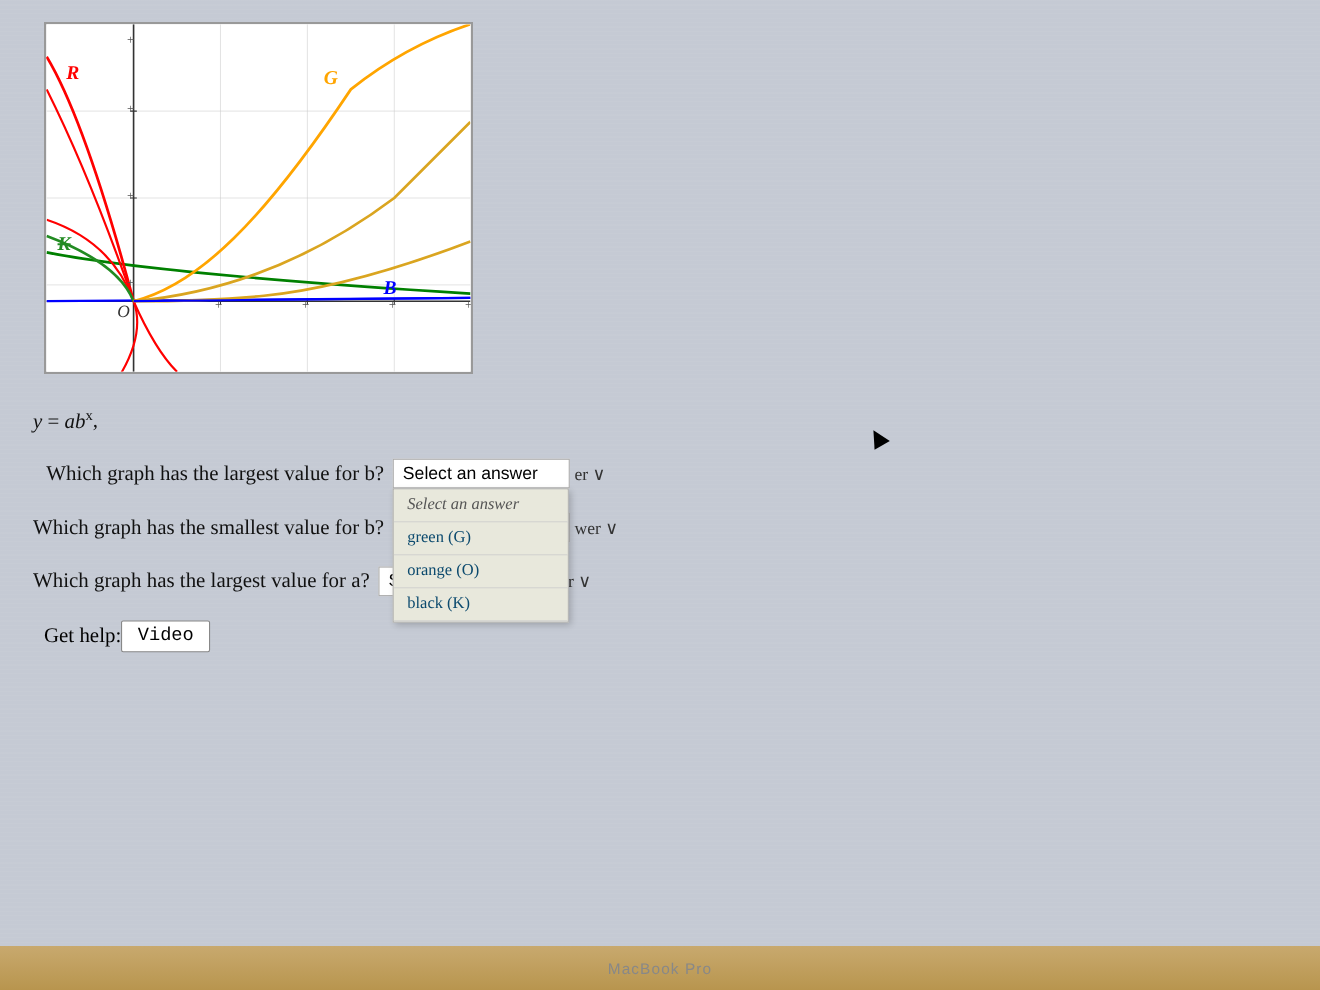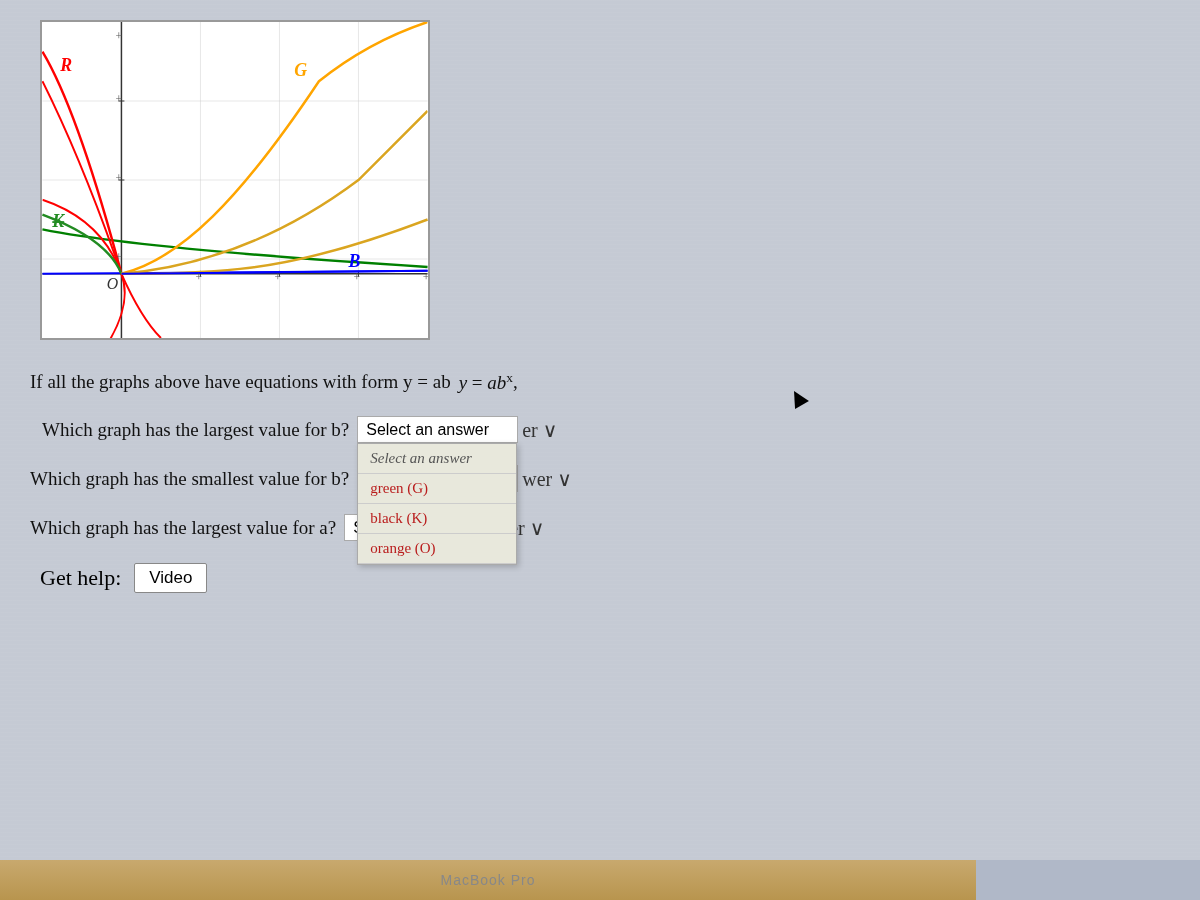--- a/index.html
+++ b/index.html
@@ -28,21 +28,21 @@
         rgba(255,255,255,0.03) 3px,
         rgba(255,255,255,0.03) 4px
       );
     }
 
     
     .bottom-bar {
       position: absolute;
       bottom: 0;
       left: 0;
-      width: 976px;
+      width: 1200px;
       height: 40px;
       background: linear-gradient(to bottom, #c8a96e, #b8954e);
       display: flex;
       align-items: center;
       justify-content: center;
     }
 
     .macbook-label {
       font-family: Arial, sans-serif;
       font-size: 14px;
@@ -131,68 +131,69 @@
       min-width: 160px;
       box-shadow: 2px 2px 6px rgba(0,0,0,0.2);
     }
 
     .dropdown-open .dropdown-item {
       padding: 6px 12px;
       font-size: 15px;
       cursor: pointer;
       background: #e8e8dc;
       border-bottom: 1px solid #ccc;
-      color: #b91c1c;
+      color: #0c4a6e;
       white-space: nowrap;
     }
 
     .dropdown-open .dropdown-item.selected-item {
       font-style: italic;
       color: #555;
     }
 
     
     .get-help {
       display: flex;
       align-items: center;
       margin-top: 10px;
       margin-left: 10px;
     }
 
     .get-help-label {
-      font-size: 22px;
-      margin-right: 13px;
+      font-size: 19px;
+      margin-right: 0;
     }
 
     .video-button {
       background: white;
       border: 1px solid #888;
       padding: 4px 14px;
       font-size: 17px;
       cursor: pointer;
       border-radius: 2px;
+      font-family: Liberation Mono, monospace;
     }
 
     
     .cursor-arrow {
       position: absolute;
       width: 0;
       height: 0;
       border-left: 8px solid transparent;
       border-right: 8px solid transparent;
       border-bottom: 16px solid black;
       transform: rotate(-30deg);
       top: 390px;
       left: 790px;
       z-index: 200;
     }
 
     
     .partial-text {
-      font-size: 20px;
+      font-size: 16px;
       color: #333;
       margin-left: 4px;
       display: inline-flex;
       align-items: center;
     }
 
     sup {
       font-size: 0.7em;
     }
   </style>
@@ -271,43 +272,42 @@
         <text x="235" y="262" font-size="12" fill="#555">+</text>
         <text x="315" y="262" font-size="12" fill="#555">+</text>
         <text x="385" y="262" font-size="12" fill="#555">+</text>
         <text x="74" y="18" font-size="12" fill="#555">+</text>
       </svg>
     </div>
 
     <div class="questions">
 
       <div class="question-row">
-        <span class="question-text">If all the graphs above have equations with form y = ab</span>
         <span><em>y</em> = <em>ab</em><sup>x</sup></span>
         <span>,</span>
       </div>
 
       <div class="question-row" style="position:relative;margin-left:12px;">
         <span class="question-text">Which graph has the largest value for b?</span>
         <div class="select-wrapper" style="position:relative;">
           <select class="answer-select">
             <option>Select an answer</option>
             <option>green (G)</option>
             <option>orange (O)</option>
             <option>black (K)</option>
             <option>red (R)</option>
             <option>blue (B)</option>
           </select>
 
           
           <div class="dropdown-open">
             <div class="dropdown-item selected-item">Select an answer</div>
             <div class="dropdown-item">green (G)</div>
+            <div class="dropdown-item">orange (O)</div>
             <div class="dropdown-item">black (K)</div>
-            <div class="dropdown-item">orange (O)</div>
           </div>
         </div>
         <span class="partial-text">er ∨</span>
       </div>
 
       <div class="question-row">
         <span class="question-text">Which graph has the smallest value for b?</span>
         <div class="select-wrapper">
           <select class="answer-select">
             <option>Select an answer</option>

